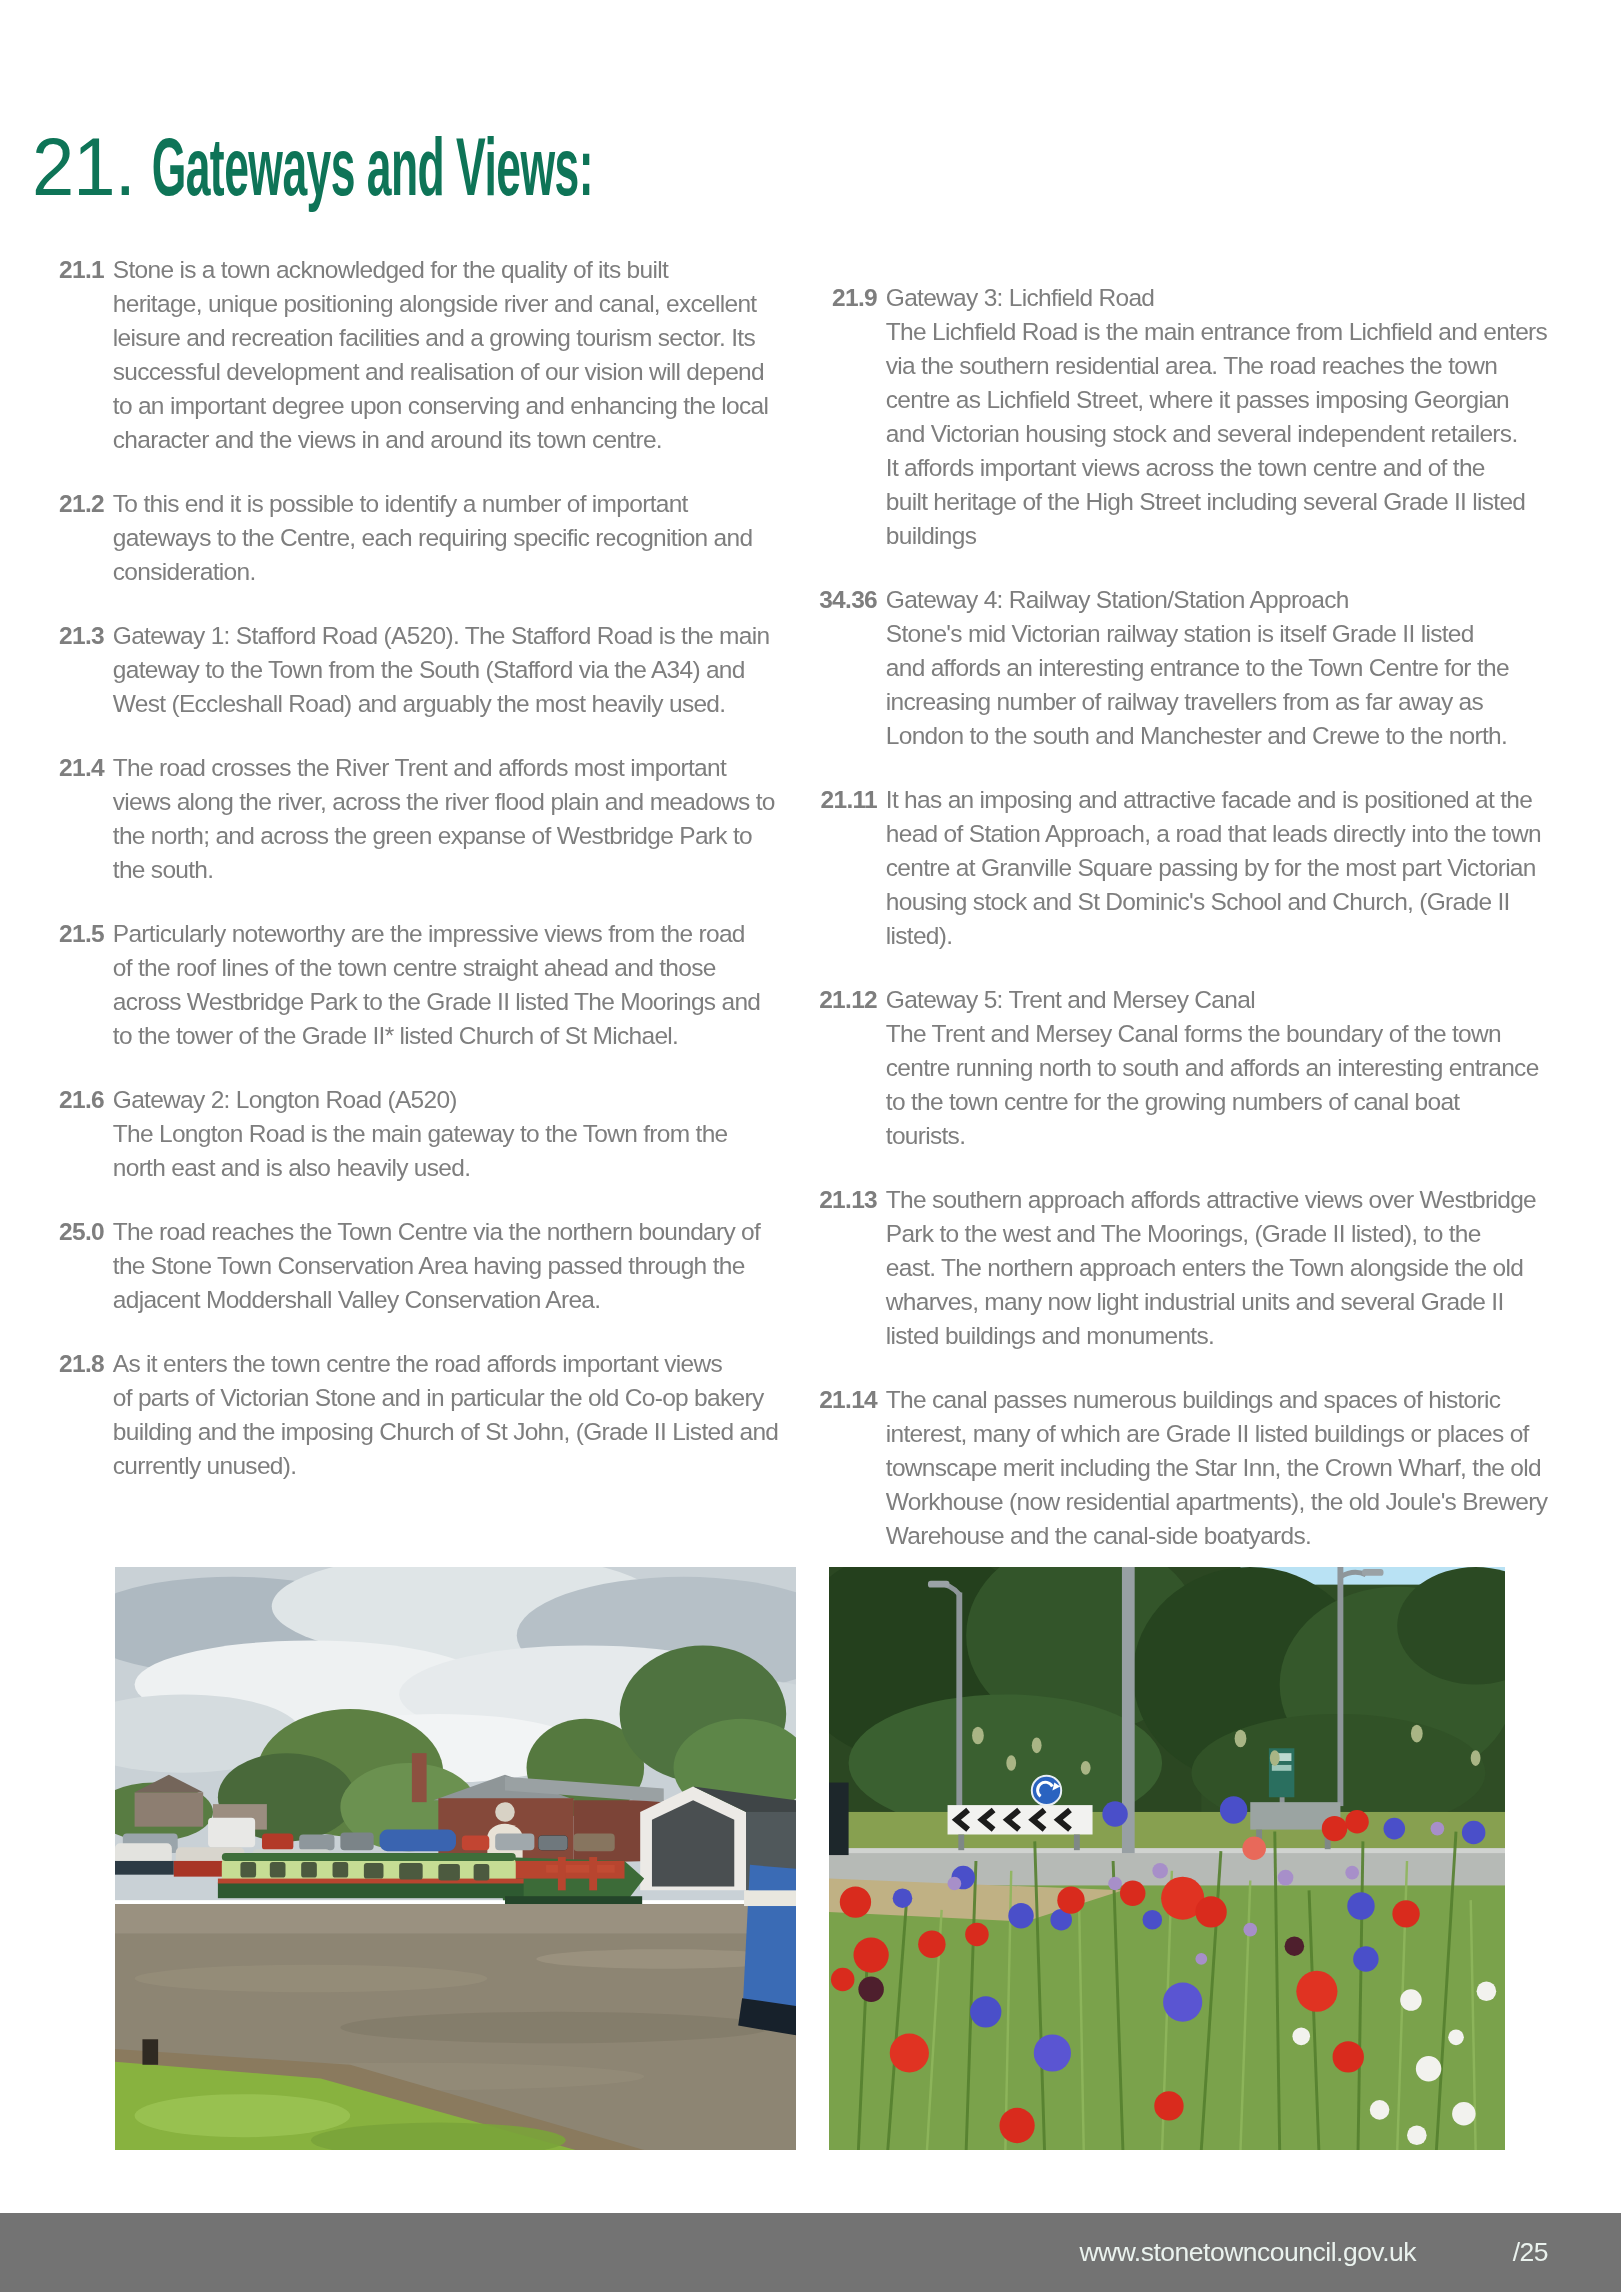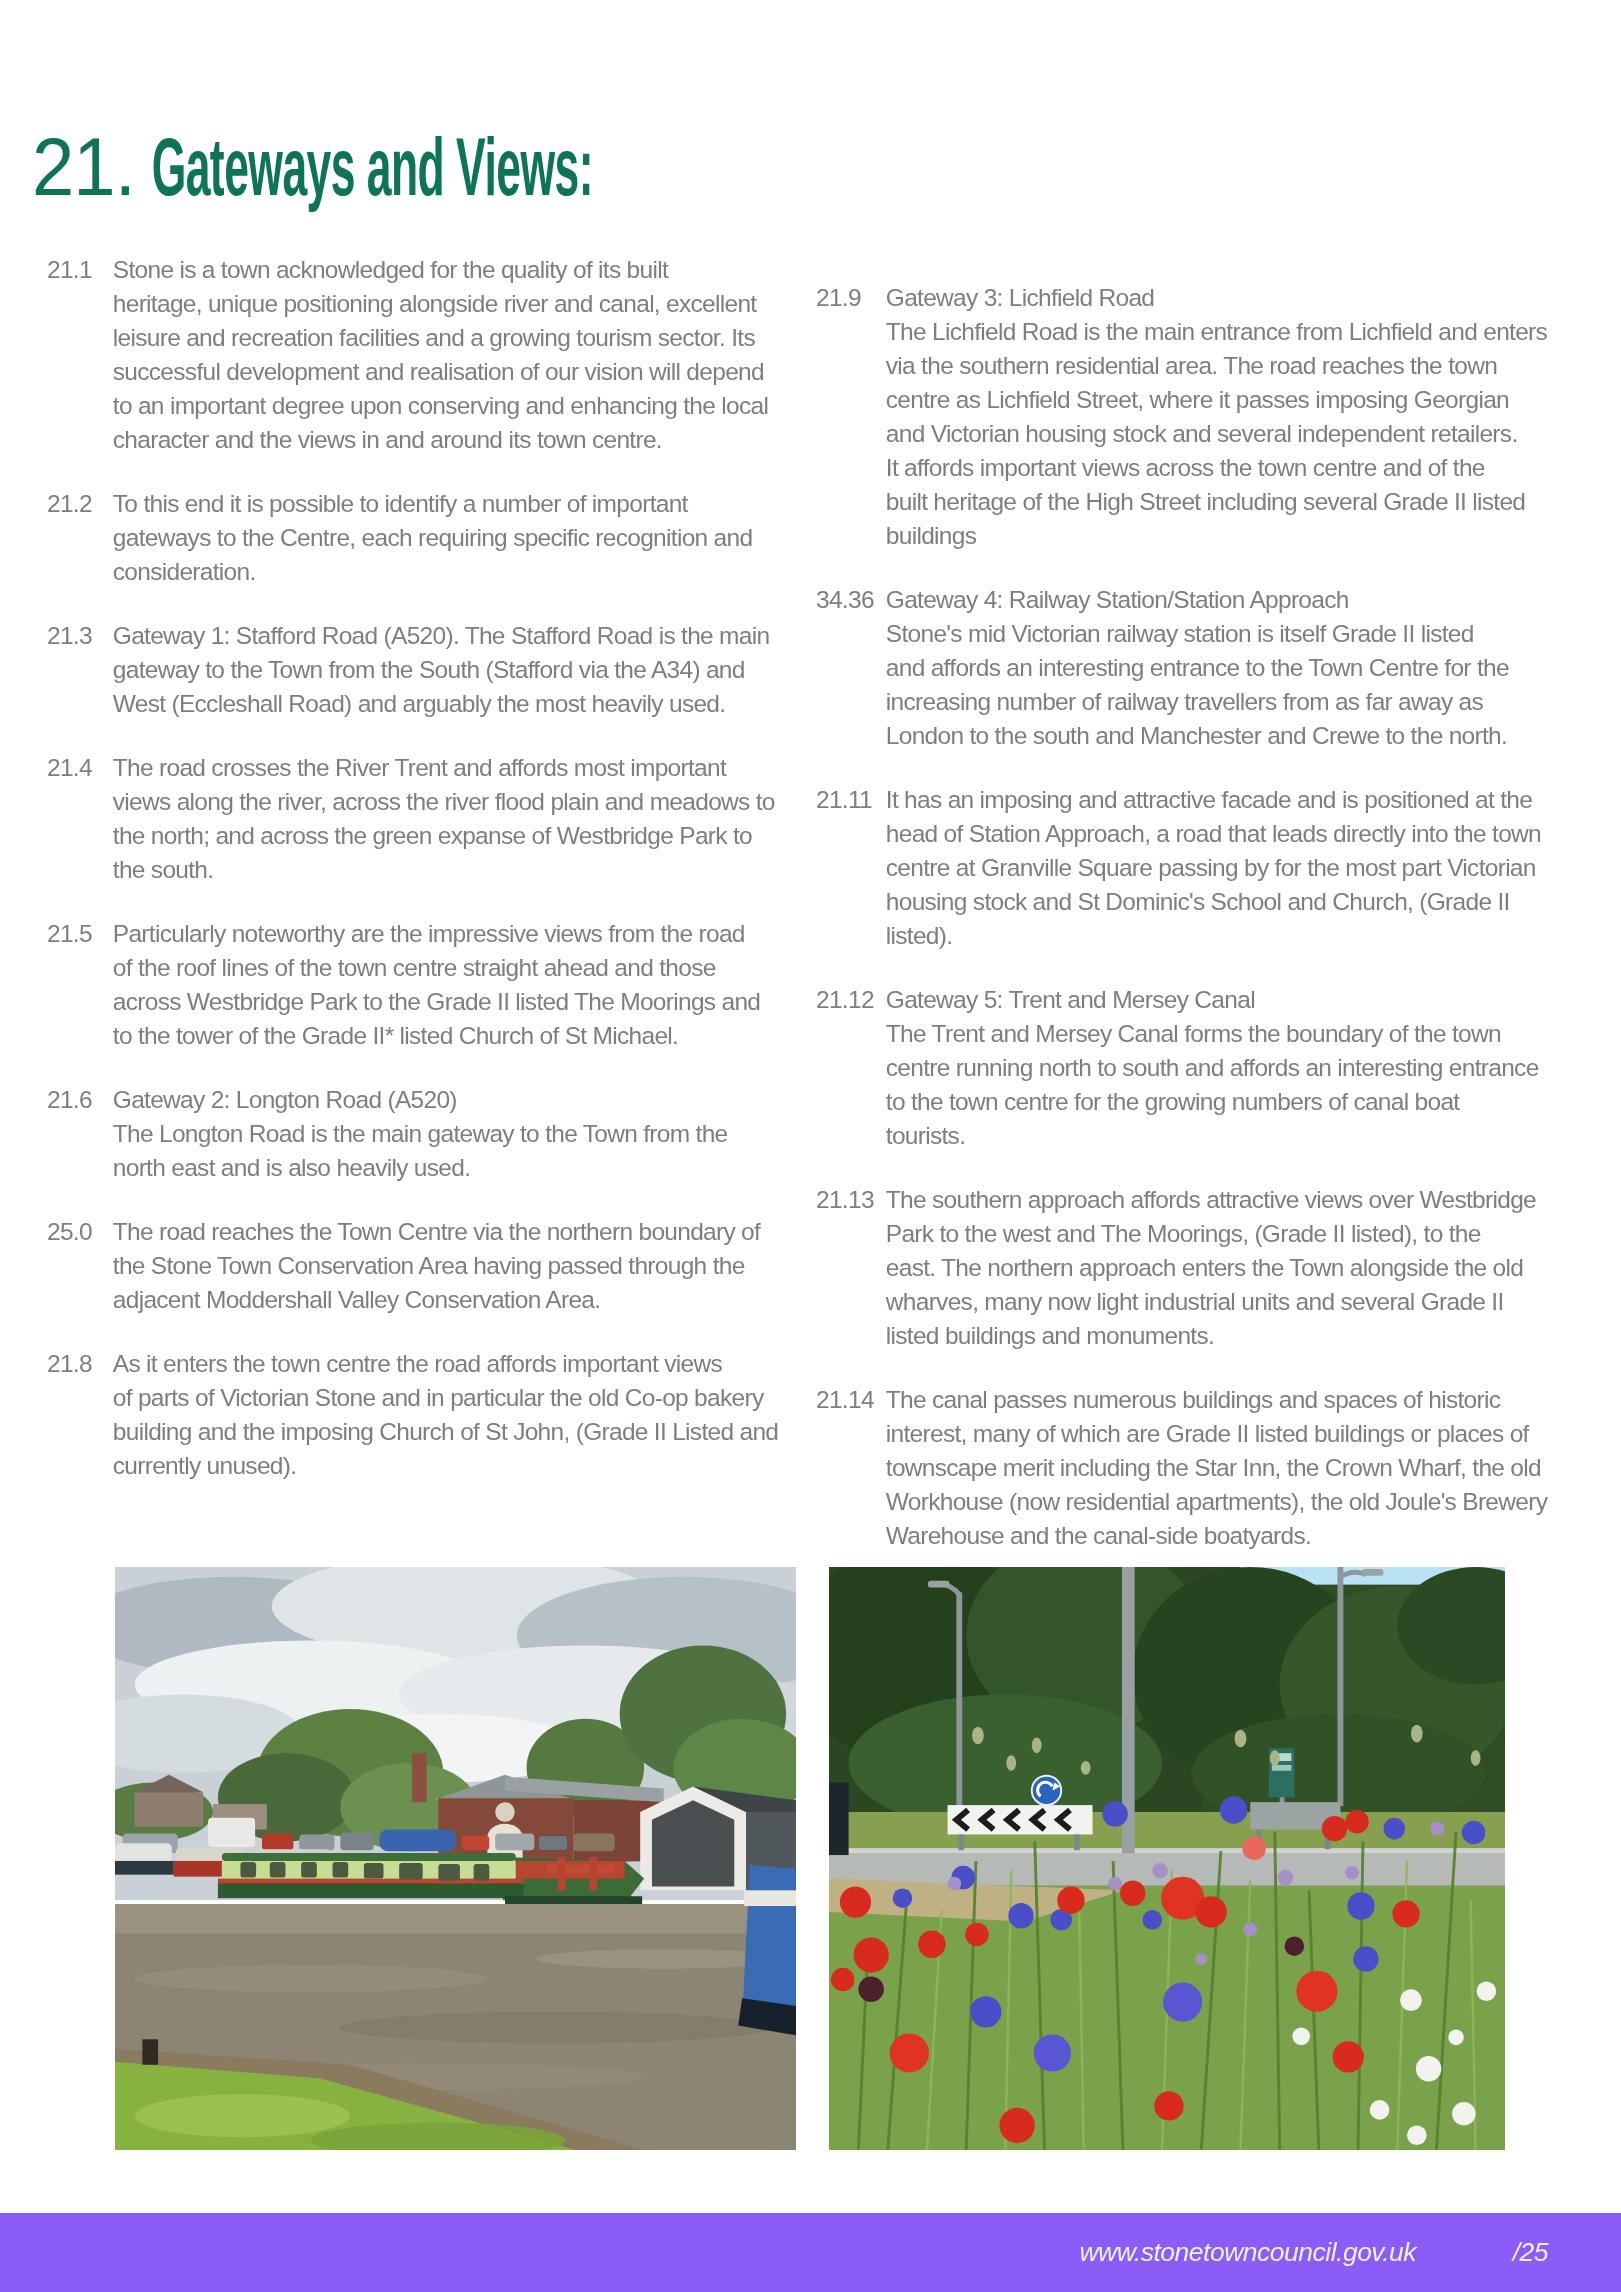--- a/index.html
+++ b/index.html
@@ -7,21 +7,21 @@
     width:1621px;height:2293px;position:relative;background:#ffffff;
     font-family:"Liberation Sans","DejaVu Sans",sans-serif;overflow:hidden;
   }
   .title-svg{position:absolute;left:32px;top:116px;}
   .columns{position:absolute;top:253px;display:flex;}
   .col-left{left:47px;width:749px;}
   .col-right{left:816px;width:755px;margin-top:28px;}
   .col{display:block;}
   .para{display:flex;margin-bottom:30px;color:#7e7e7e;
         font-size:24.5px;line-height:34px;letter-spacing:-0.7px;}
-  .pnum{flex:none;}
+  .pnum{flex:none;text-align:right;font-weight:bold;}
   .col-left .pnum{width:57px;}
   .col-right .pnum{width:61px;}
   .ptext{margin-left:8.8px;white-space:pre-line;flex:1;}
   .photo{position:absolute;overflow:hidden;}
   .photo svg{display:block;width:100%;height:100%;}
   #photo-left{left:115px;top:1567px;width:681px;height:583px;}
   #photo-right{left:829px;top:1567px;width:676px;height:583px;}
   .footer{position:absolute;left:0;top:2213px;width:1621px;height:79px;}
   .footer-url{position:absolute;right:205px;top:0;height:79px;line-height:79px;
       font-size:26.5px;letter-spacing:-0.5px;color:#eaf2ee;}
@@ -399,17 +399,17 @@
           <circle cx="380" cy="400" r="6"></circle>
     </g>
     <g fill="#4e1f2d">
       <circle cx="43" cy="431" r="13"></circle>
           <circle cx="475" cy="387" r="10"></circle>
     </g>
   </g>
 </svg>
 </div>
 
-<div class="footer" style="background:#8b5cf6;font-style:italic;">
+<div class="footer" style="background:#737373;">
   <span class="footer-url">www.stonetowncouncil.gov.uk</span>
   <span class="footer-page">/25</span>
 </div>
 
 
 </body></html>

